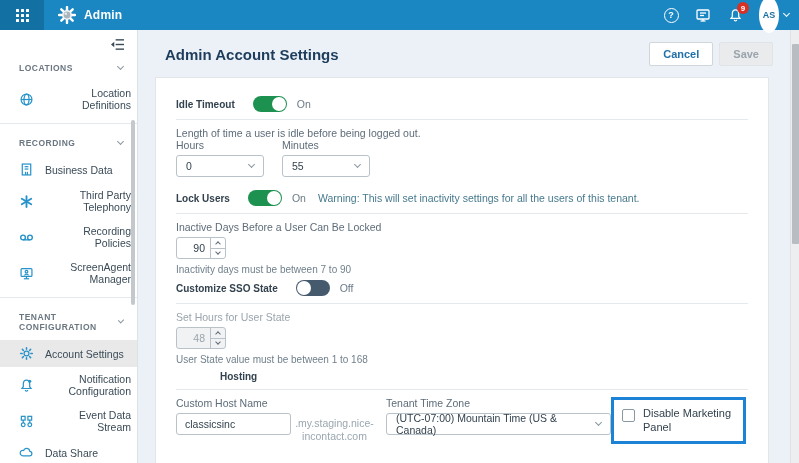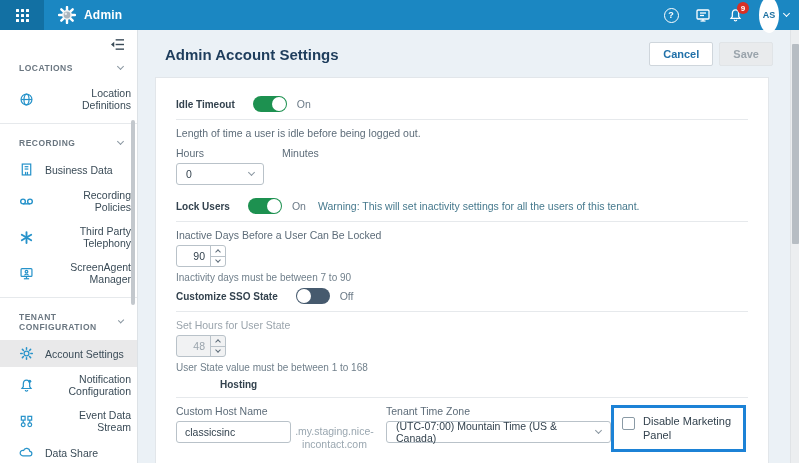--- a/index.html
+++ b/index.html
@@ -189,34 +189,34 @@
       <svg width="15" height="15" viewBox="0 0 16 16" fill="none" stroke="#2793ca" stroke-width="1.3">
         <rect x="3.5" y="2.2" width="9" height="11.6"></rect>
           <line x1="6" y1="5" x2="10" y2="5"></line>
           <line x1="6" y1="7.5" x2="10" y2="7.5"></line>
           <line x1="7" y1="13.8" x2="7" y2="10.5"></line>
           <line x1="9" y1="13.8" x2="9" y2="10.5"></line>
       </svg>
       <span>Business Data</span>
     </div>
     <div class="side-item">
+      <svg width="15" height="15" viewBox="0 0 16 16" fill="none" stroke="#2793ca" stroke-width="2" stroke-linecap="round">
+        <line x1="8" y1="2.2" x2="8" y2="13.8"></line>
+          <line x1="3" y1="5.1" x2="13" y2="10.9"></line>
+          <line x1="3" y1="10.9" x2="13" y2="5.1"></line>
+      </svg>
+      <span>Third Party Telephony</span>
+    </div>
+    <div class="side-item">
       <svg width="15" height="15" viewBox="0 0 16 16" fill="none" stroke="#2793ca" stroke-width="1.5">
         <circle cx="4.3" cy="8" r="2.5"></circle>
           <circle cx="11.7" cy="8" r="2.5"></circle>
           <line x1="4.3" y1="10.5" x2="11.7" y2="10.5"></line>
       </svg>
       <span>Recording Policies</span>
-    </div>
-    <div class="side-item">
-      <svg width="15" height="15" viewBox="0 0 16 16" fill="none" stroke="#2793ca" stroke-width="2" stroke-linecap="round">
-        <line x1="8" y1="2.2" x2="8" y2="13.8"></line>
-          <line x1="3" y1="5.1" x2="13" y2="10.9"></line>
-          <line x1="3" y1="10.9" x2="13" y2="5.1"></line>
-      </svg>
-      <span>Third Party Telephony</span>
     </div>
     <div class="side-item">
       <svg width="15" height="15" viewBox="0 0 16 16" fill="none" stroke="#2793ca" stroke-width="1.3">
         <rect x="2.2" y="2.8" width="11.6" height="8.2" rx="1"></rect>
           <line x1="8" y1="11" x2="8" y2="13.6"></line>
           <line x1="5.2" y1="13.6" x2="10.8" y2="13.6"></line>
           <circle cx="8" cy="6" r="1.4"></circle>
           <path d="M5.8 10 a2.4 2.4 0 0 1 4.4 0"></path>
       </svg>
       <span>ScreenAgent Manager</span>
@@ -287,30 +287,34 @@
       
       <div class="row" style="margin-top:2px;">
         <span class="bold-label">Idle Timeout</span>
         <div class="toggle on">
             <div class="knob"></div>
           </div>
         <span class="state-text">On</span>
       </div>
       <div class="divider"></div>
       <div class="label">Length of time a user is idle before being logged out.</div>
-      <div class="row" style="gap:18px; margin-top:8px; align-items:flex-start;">
+      <div class="row" style="gap:18px; margin-top:0; align-items:flex-start;">
         <div class="field-col">
           <span class="label">Hours</span>
           <div class="select" style="width:88px;">
             <span>0</span>
               <i class="chev down"></i>
           </div>
         </div>
         <div class="field-col">
           <span class="label">Minutes</span>
+          <div class="select" style="width:88px;">
+            <span>55</span>
+              <i class="chev down"></i>
+          </div>
         </div>
       </div>
 
       
       <div class="row" style="margin-top:13px;">
         <span class="bold-label">Lock Users</span>
         <div class="toggle on">
             <div class="knob"></div>
           </div>
         <span class="state-text">On</span>

